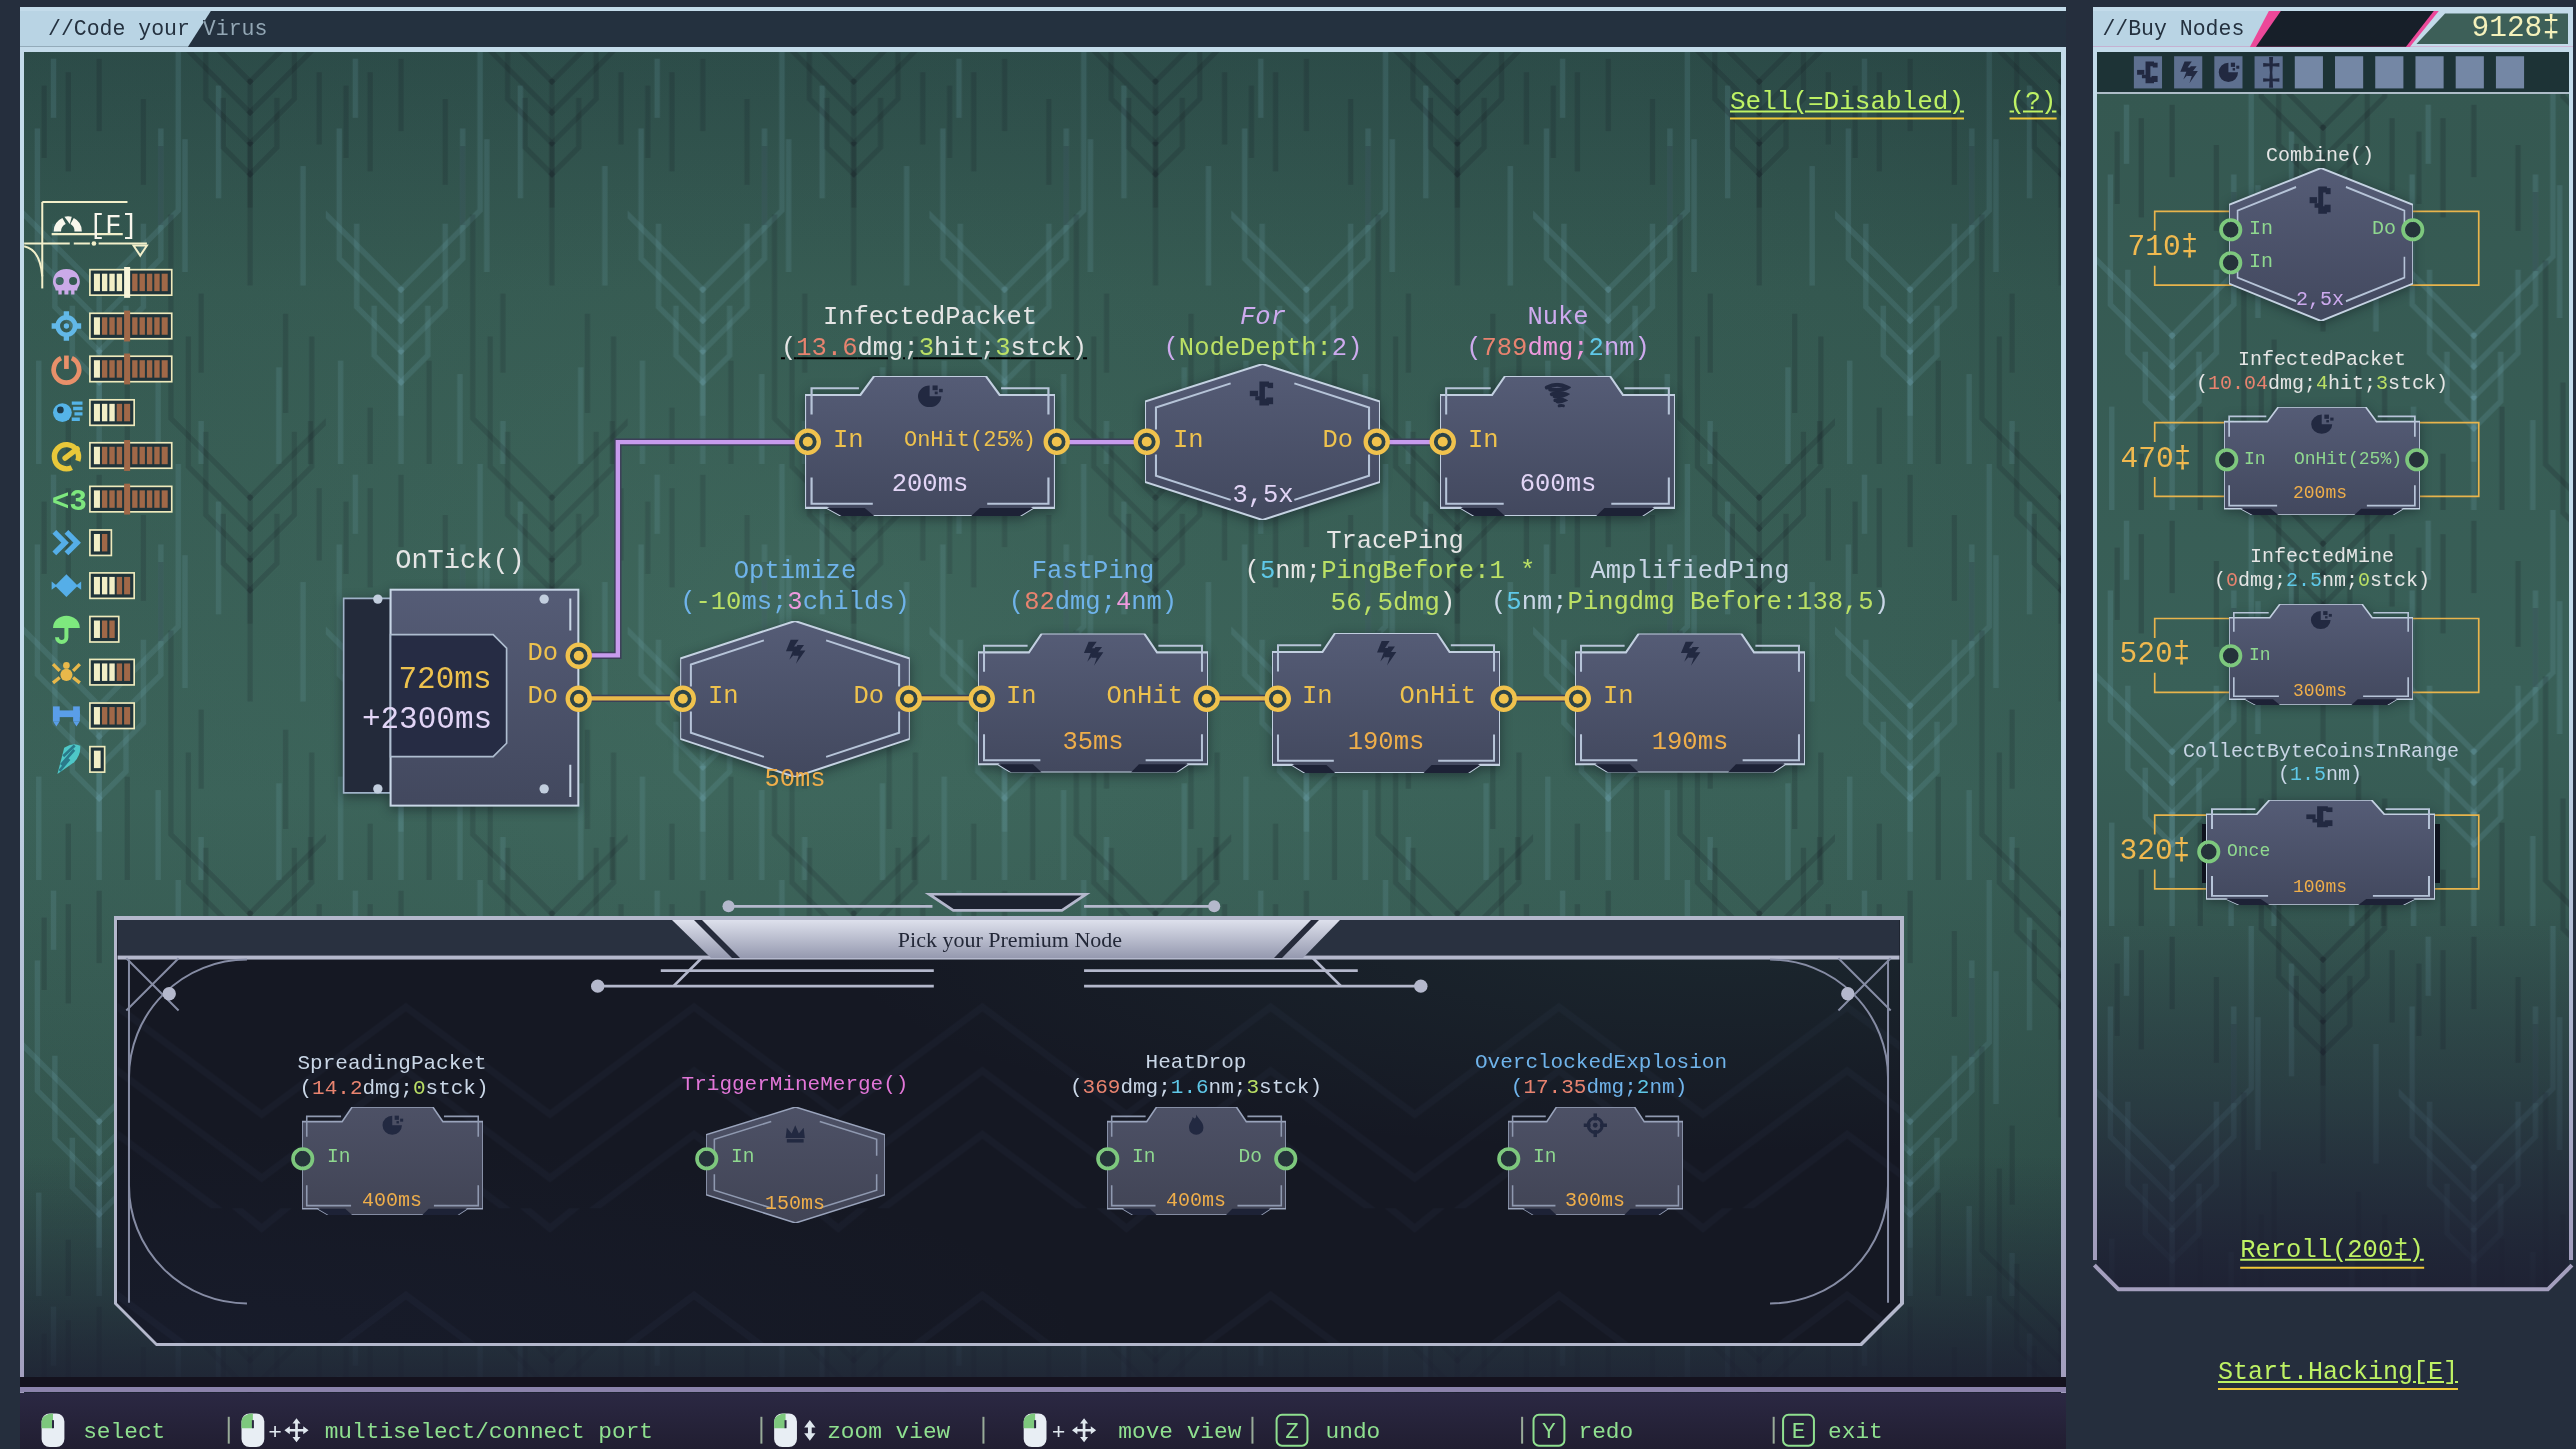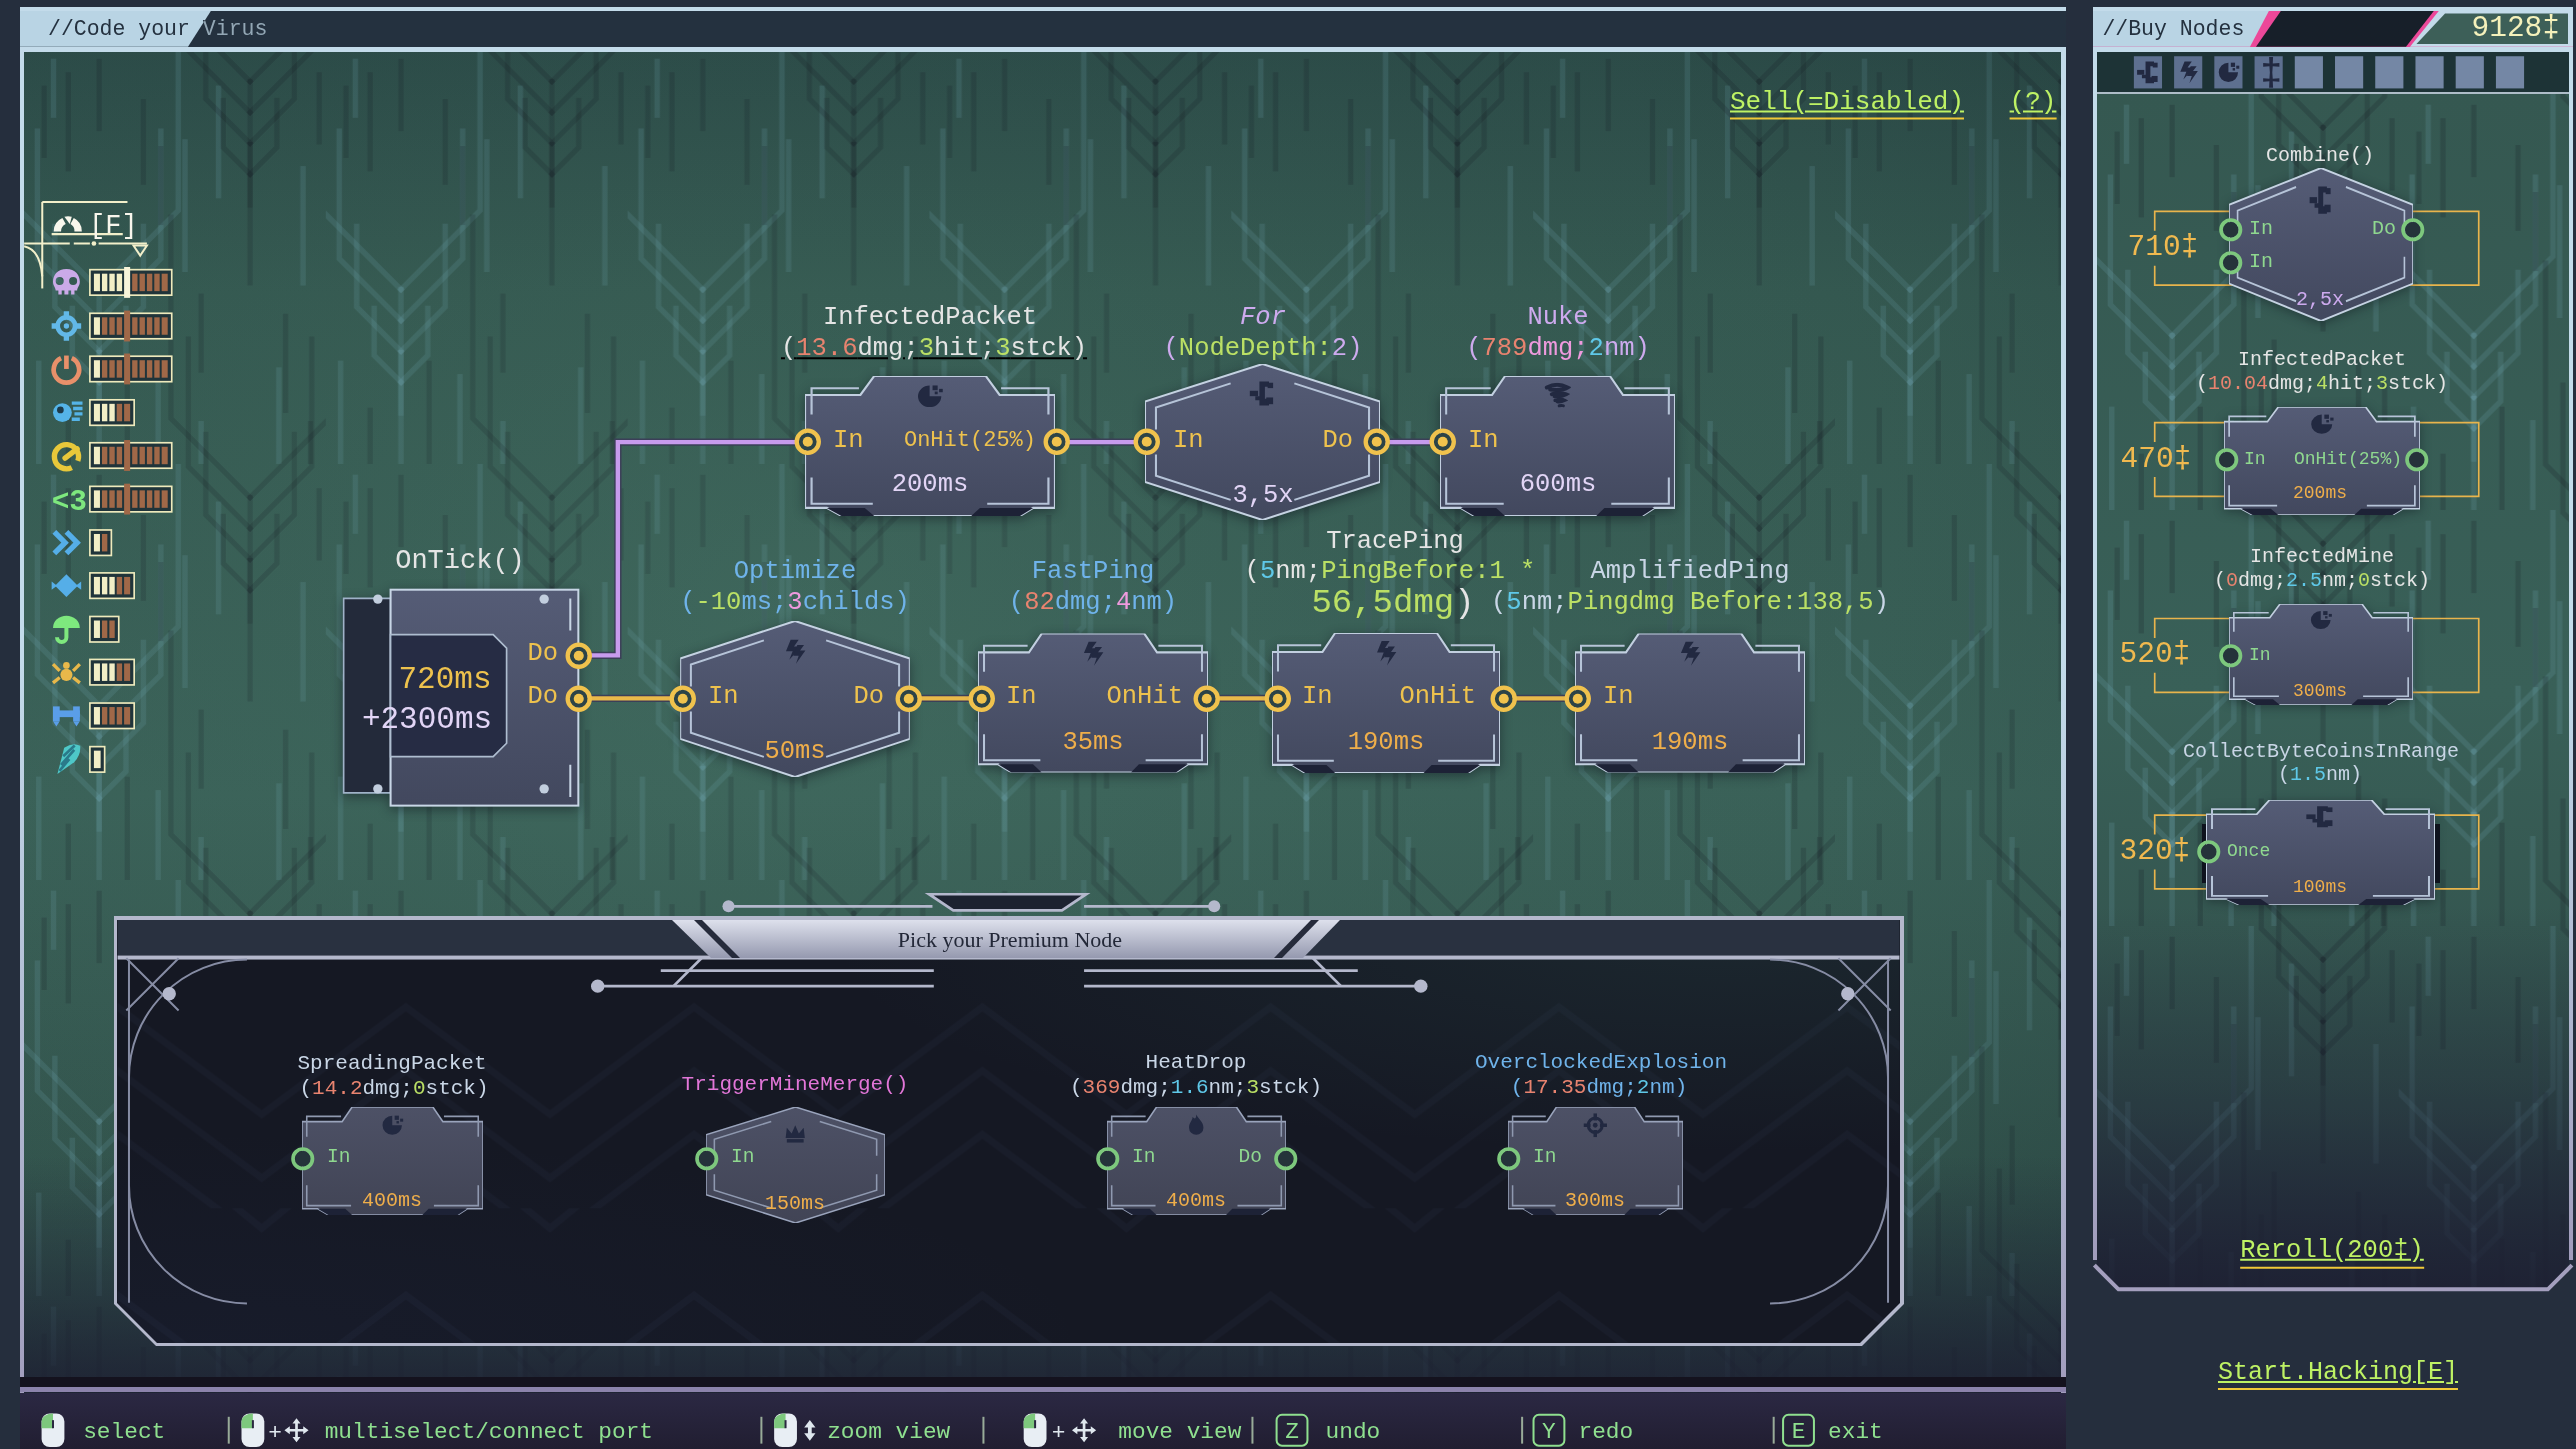--- a/index.html
+++ b/index.html
@@ -287,37 +287,37 @@
 <div class="t c lav" style="left:1558px;top:318px;font-size:25.5px;">Nuke</div>
 <div class="t c" style="left:1558px;top:349px;font-size:25.5px;"><span class="lav">(</span><span class="sal">789</span><span class="pnk">dmg;</span><span class="cyn">2</span><span class="lav">nm)</span></div>
 <div class="t c lv2" style="left:1558px;top:485px;font-size:25.5px;">600ms</div>
 
 <svg style="left:680px;top:621px;filter:drop-shadow(0 3.4px 6px rgba(8,12,22,0.45));" width="230" height="156" viewBox="0 0 343 233">
   <use href="#hnode" width="343" height="233"></use>
     <use href="#ic-bolt" x="151" y="26" width="40" height="40"></use>
 </svg>
 <div class="t c blu" style="left:795px;top:572px;font-size:25.5px;">Optimize</div>
 <div class="t c" style="left:795px;top:603px;font-size:25.5px;"><span class="blu">(</span><span class="lim">-10</span><span class="blu">ms;</span><span class="pnk">3</span><span class="blu">childs)</span></div>
-<div class="t c org" style="left:795px;top:752px;font-size:25.5px;text-align:center;">50ms</div>
+<div class="t c org" style="left:795px;top:780px;font-size:25.5px;text-align:center;">50ms</div>
 
 <svg style="left:978px;top:633px;filter:drop-shadow(0 3.4px 6px rgba(8,12,22,0.45));" width="230" height="140" viewBox="0 0 343 207">
   <use href="#rnode" width="343" height="207"></use>
     <use href="#ic-bolt" x="151" y="10" width="40" height="40"></use>
 </svg>
 <div class="t c blu" style="left:1093px;top:572px;font-size:25.5px;">FastPing</div>
 <div class="t c" style="left:1093px;top:603px;font-size:25.5px;"><span class="blu">(</span><span class="sal">82</span><span class="blu">dmg;</span><span class="pnk">4</span><span class="blu">nm)</span></div>
 <div class="t c org" style="left:1093px;top:743px;font-size:25.5px;">35ms</div>
 
 <svg style="left:1272px;top:633px;filter:drop-shadow(0 3.4px 6px rgba(8,12,22,0.45));" width="228" height="140" viewBox="0 0 343 207" preserveAspectRatio="none">
   <use href="#rnode" width="343" height="207"></use>
     <use href="#ic-bolt" x="151" y="10" width="40" height="40"></use>
 </svg>
 <div class="t c grn" style="left:1395px;top:542px;font-size:25.5px;">TracePing</div>
 <div class="t c" style="left:1390px;top:572px;font-size:25.5px;"><span class="grn">(</span><span class="cyn">5</span><span class="grn">nm;</span><span class="lim">PingBefore:1 *</span></div>
-<div class="t c" style="left:1393px;top:603px;font-size:34px;"><span class="lim">56,5dmg</span><span class="grn">)</span></div>
+<div class="t c" style="left:1393px;top:603px;font-size:26px;"><span class="lim">56,5dmg</span><span class="grn">)</span></div>
 <div class="t c org" style="left:1386px;top:743px;font-size:25.5px;">190ms</div>
 
 <svg style="left:1575px;top:633px;filter:drop-shadow(0 3.4px 6px rgba(8,12,22,0.45));" width="230" height="140" viewBox="0 0 343 207">
   <use href="#rnode" width="343" height="207"></use>
     <use href="#ic-bolt" x="151" y="10" width="40" height="40"></use>
 </svg>
 <div class="t c wht" style="left:1690px;top:572px;font-size:25.5px;">AmplifiedPing</div>
 <div class="t c" style="left:1690px;top:603px;font-size:25.5px;font-family:Liberation Mono, monospace;"><span class="wht">(</span><span class="cyn">5</span><span class="wht">nm;</span><span class="lim">Pingdmg Before:138,5</span><span class="wht">)</span></div>
 <div class="t c org" style="left:1690px;top:743px;font-size:25.5px;">190ms</div>
 

